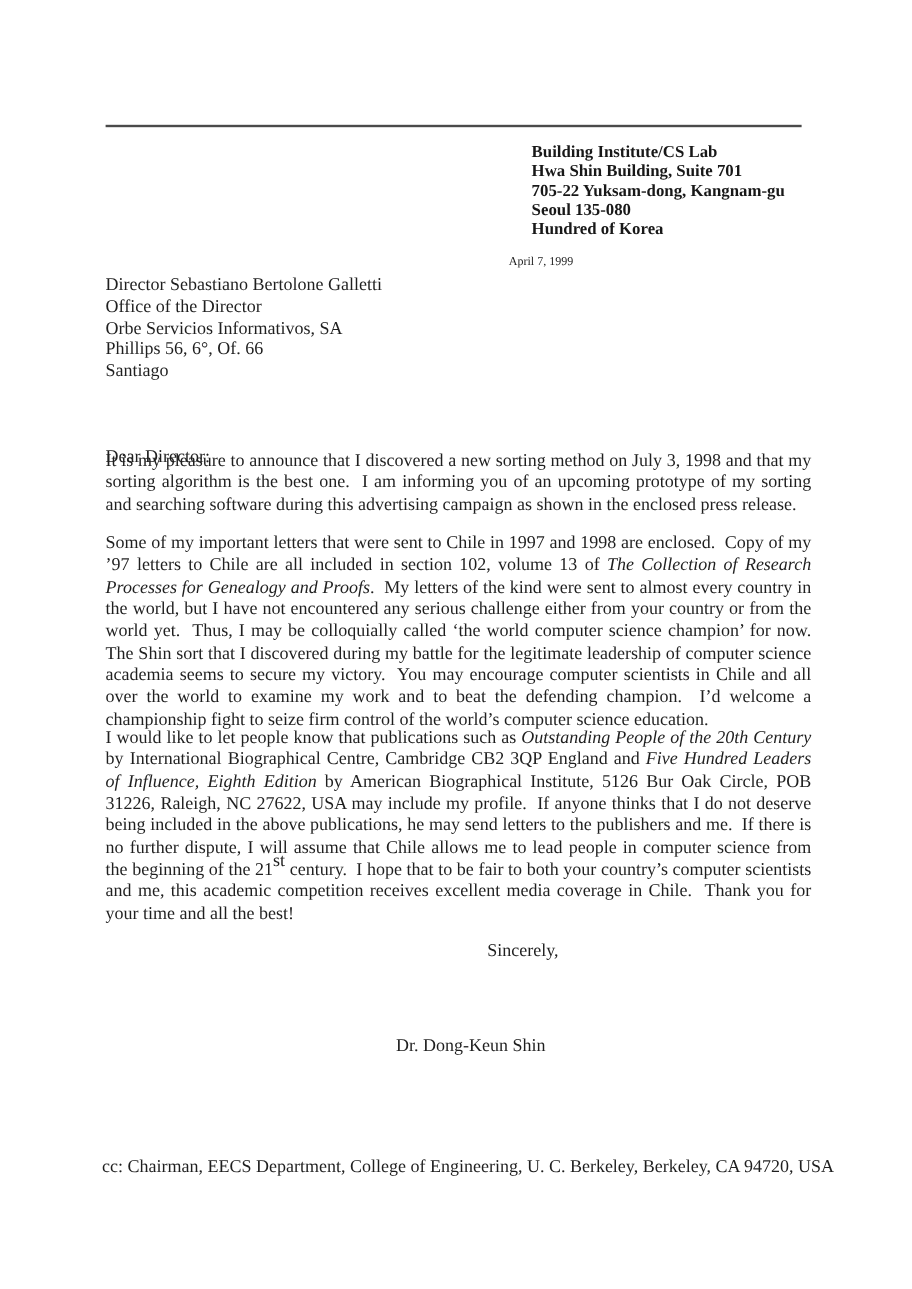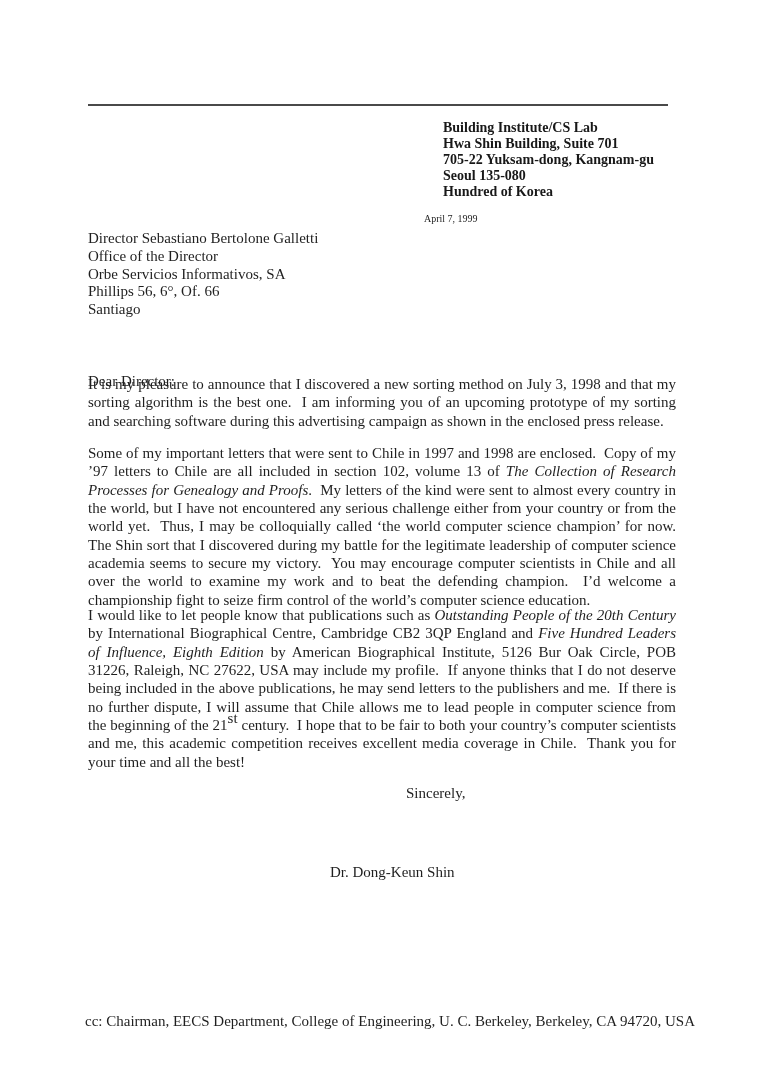--- a/index.html
+++ b/index.html
@@ -104,21 +104,21 @@
 
   .signature-name {
     left: 330px;
     top: 863px;
     font-size: 15px;
     line-height: 18px;
   }
 
   .cc-line {
     left: 85px;
-    top: 1012px;
+    top: 964px;
     font-size: 15px;
     line-height: 18px;
     white-space: nowrap;
   }
 </style>
 </head>
 <body>
 
 <div class="page">
 

